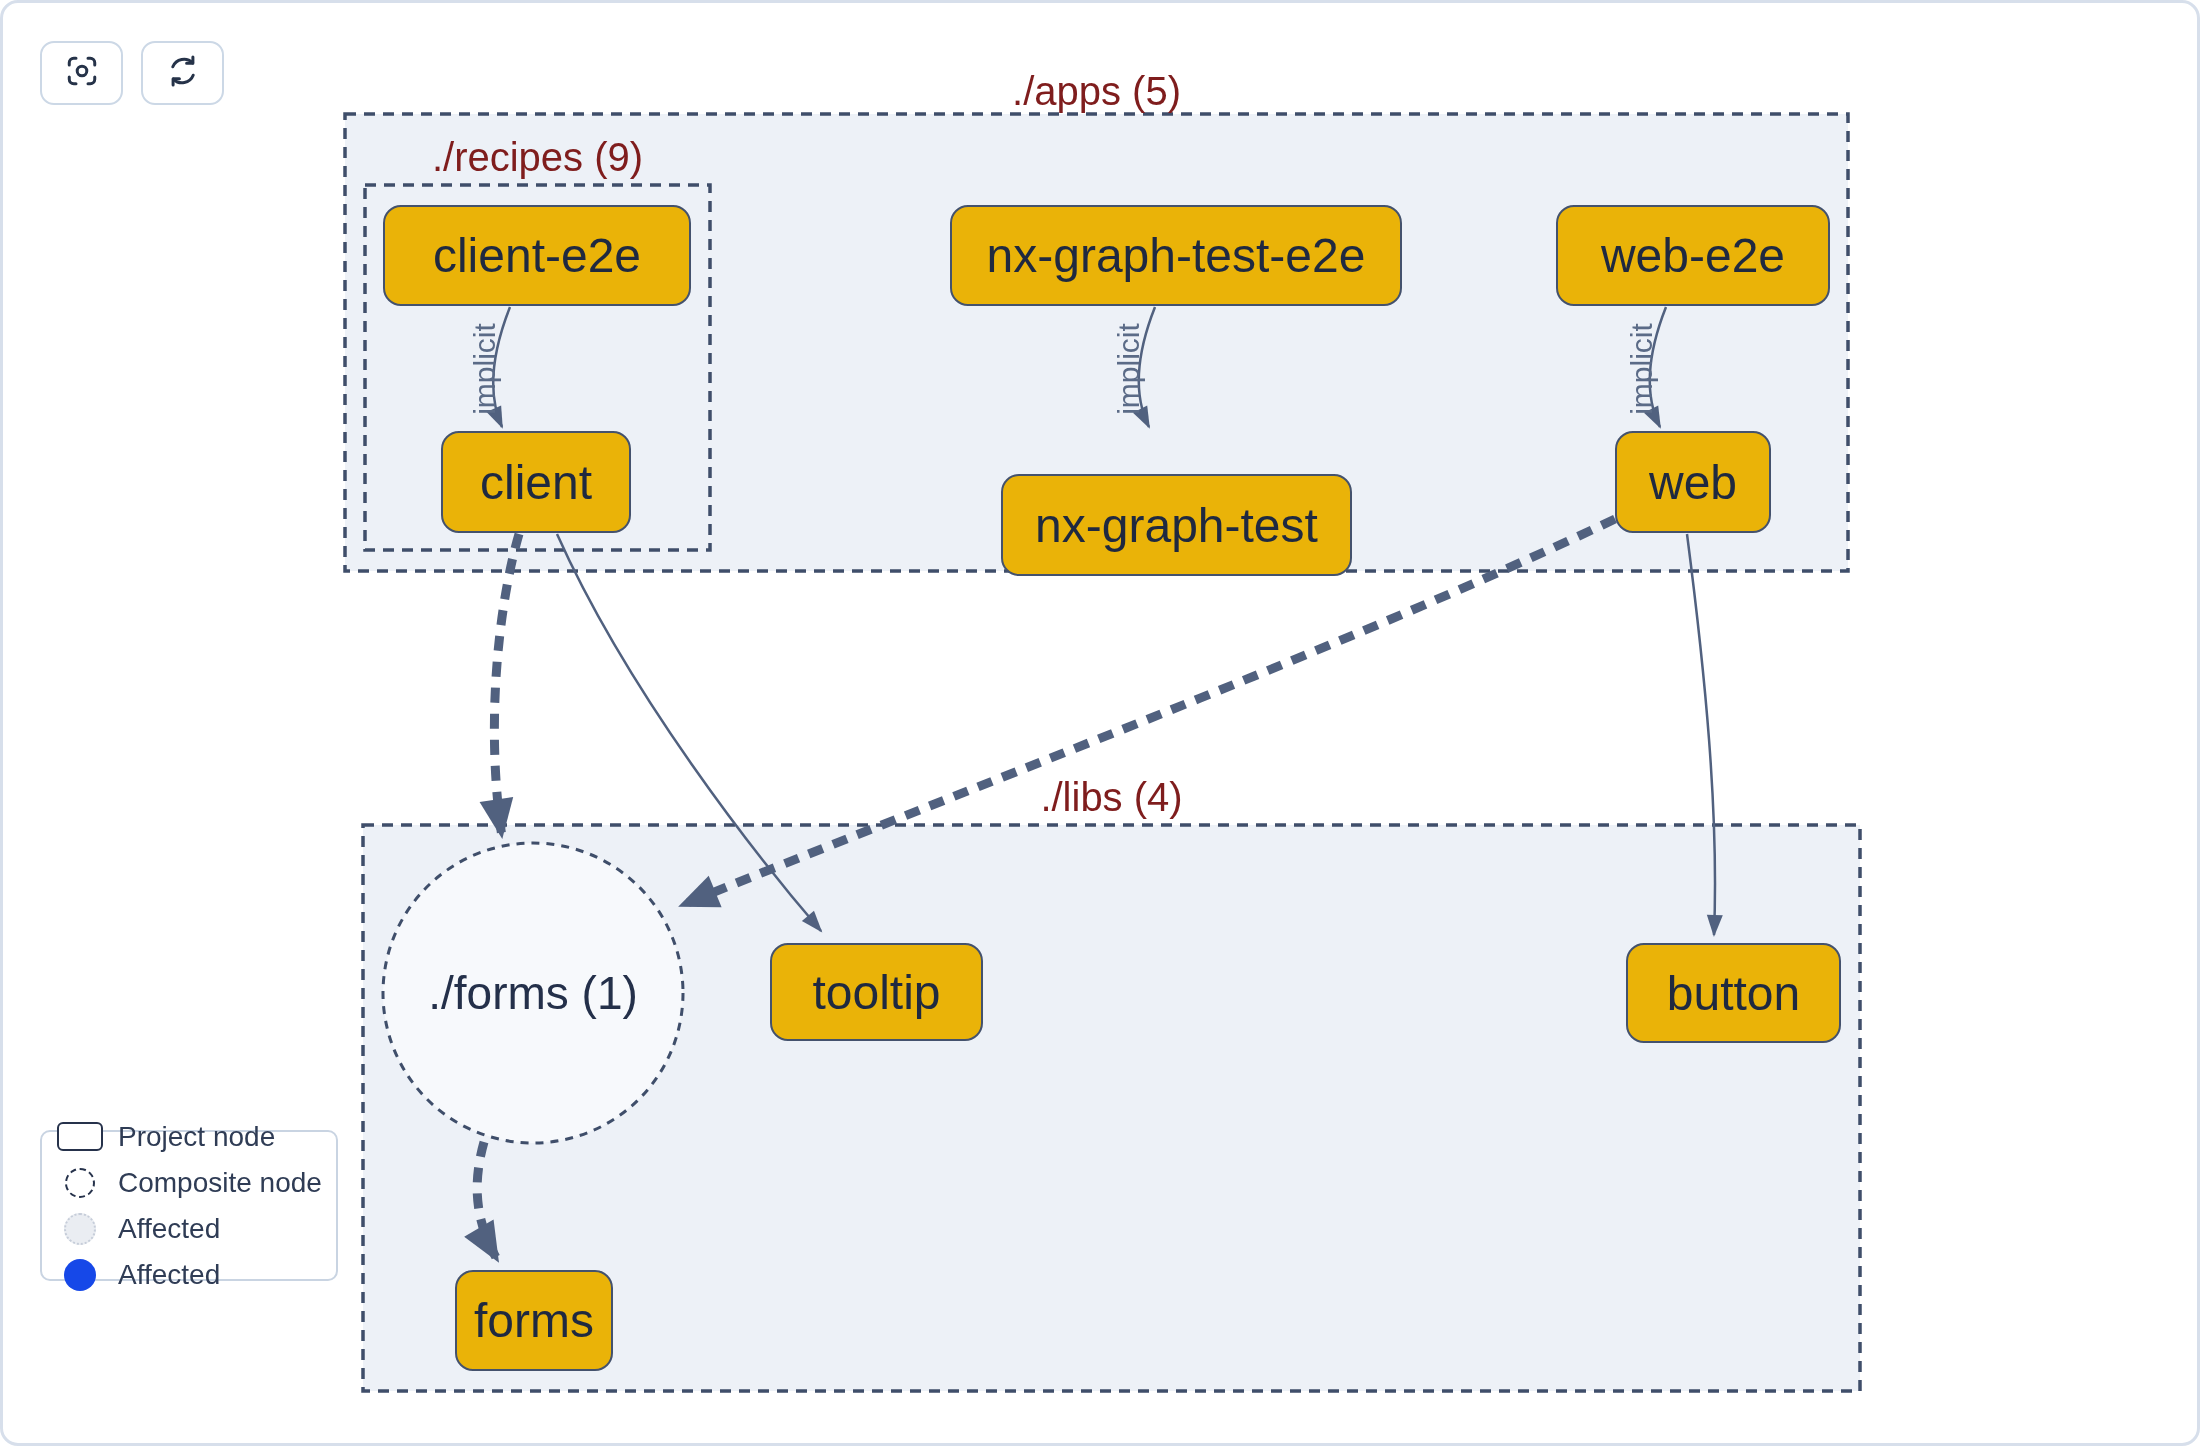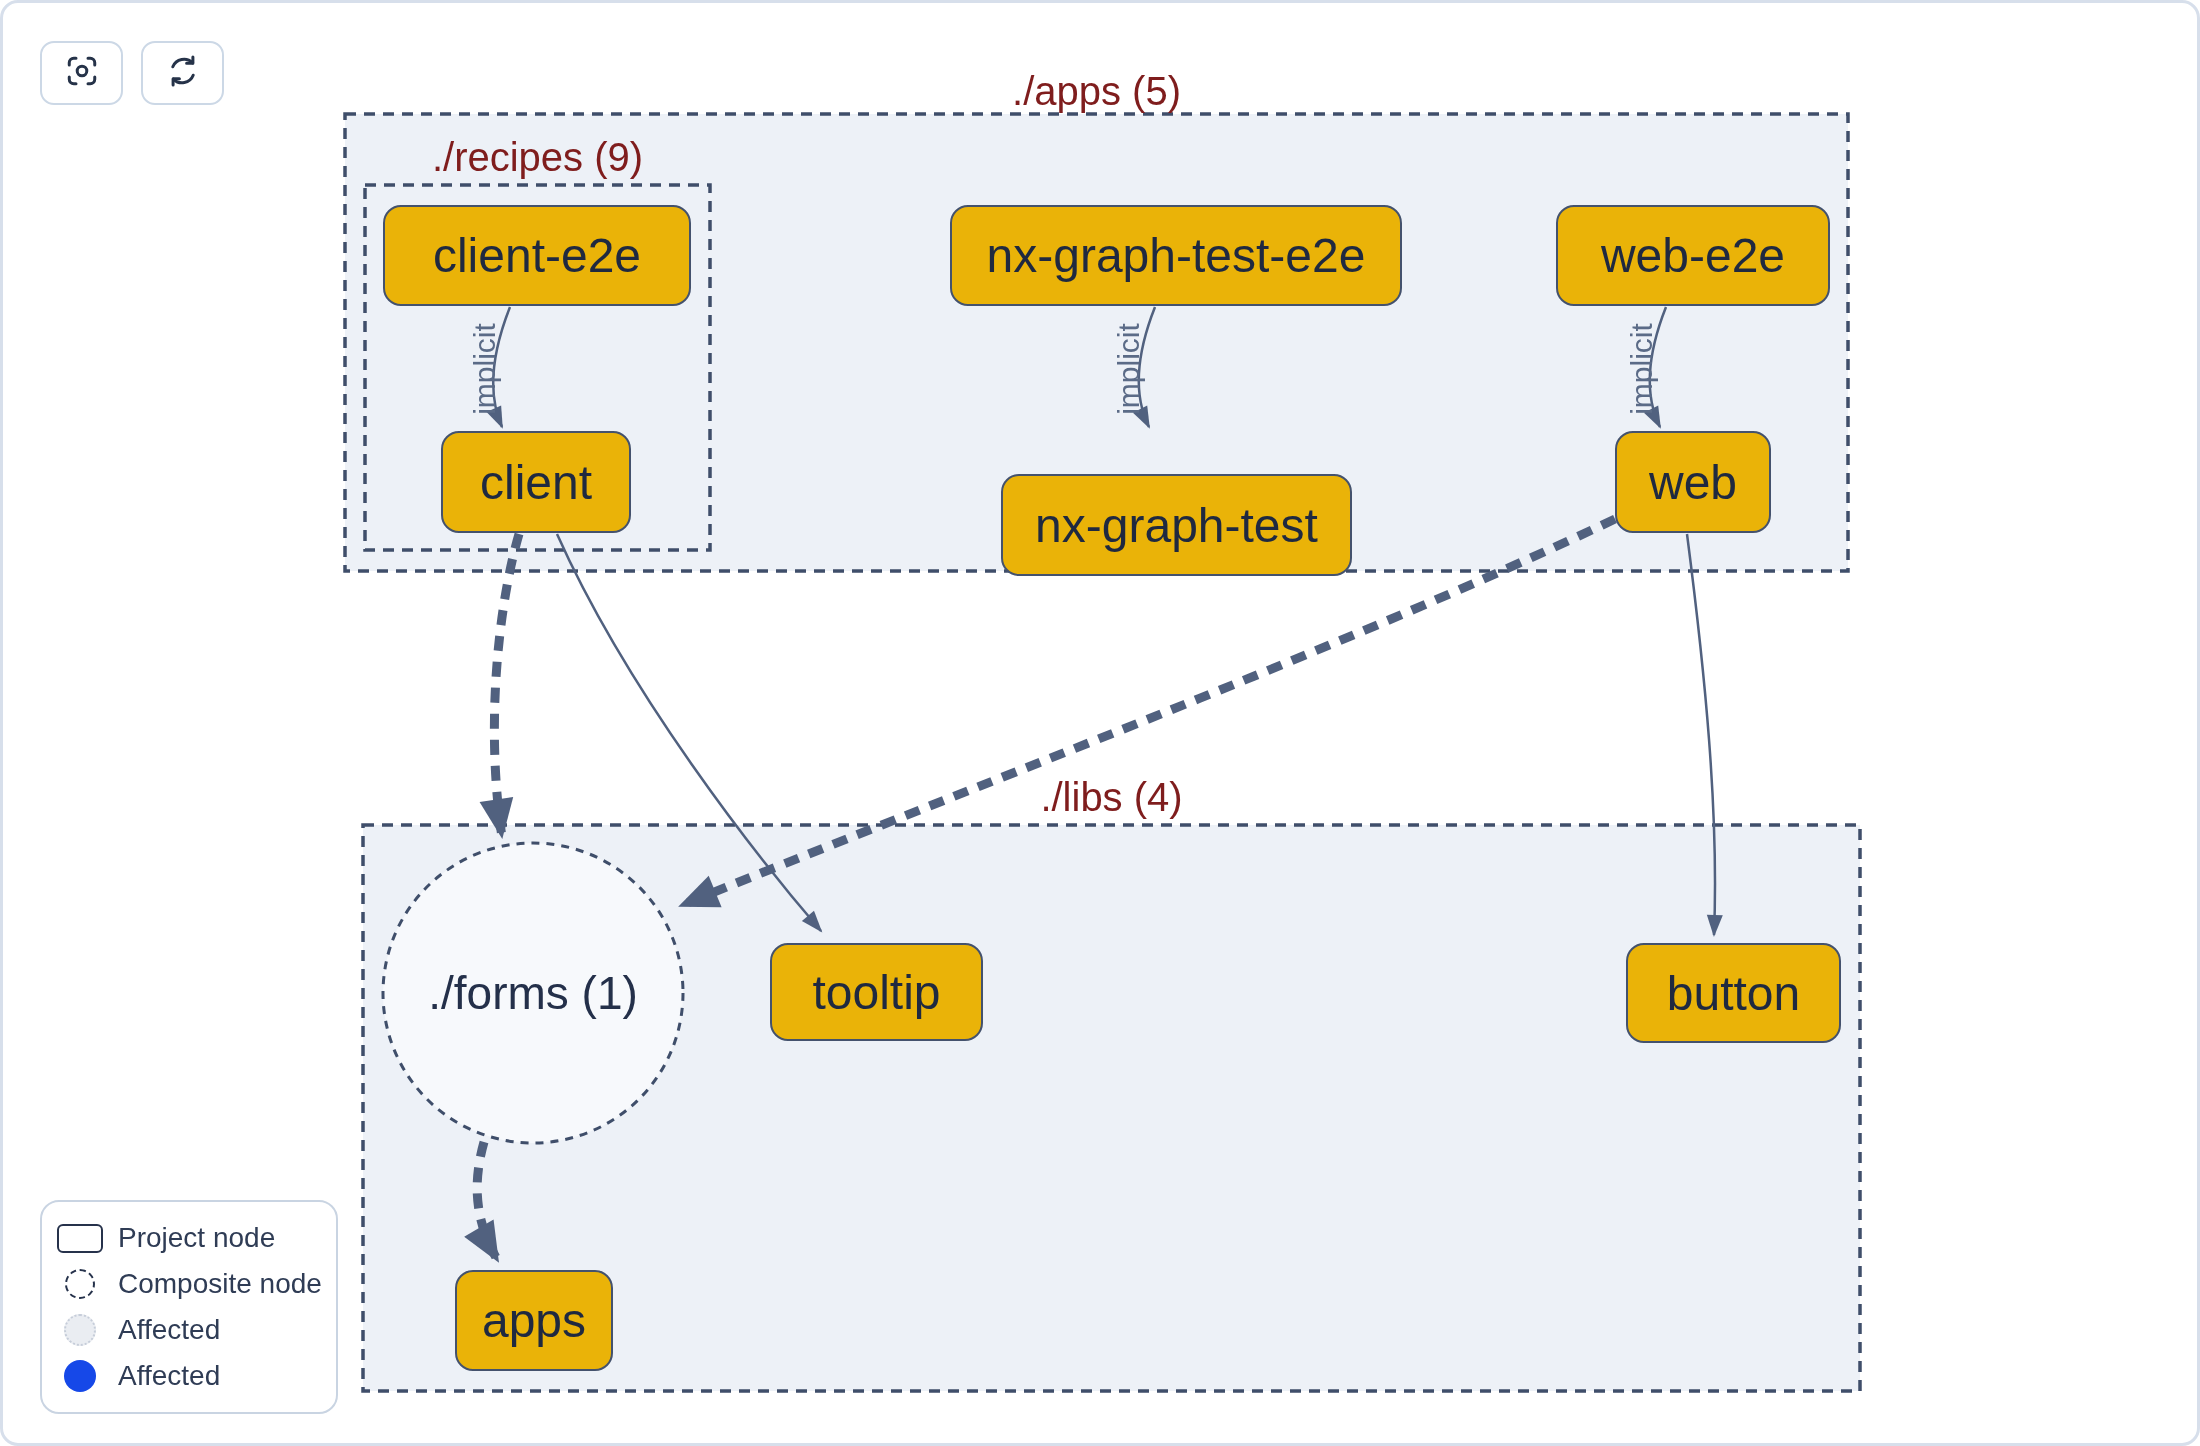--- a/index.html
+++ b/index.html
@@ -47,22 +47,22 @@
   }
 
   
   .edge-label {
     font:30px "Liberation Sans", sans-serif;
     fill:#5b6b87;
   }
 
   
   .legend {
-    position:absolute; left:37px; top:1197px; width:298px; height:214px;
-    background:#ffffff; border:2px solid #c9d4e2; border-radius:19px;
+    position:absolute; left:37px; top:1127px; width:298px; height:151px;
+    background:#ffffff; border:2px solid #c9d4e2; border-radius:10px;
     display:flex; flex-direction:column; justify-content:center;
     padding:10px 0; gap:14px;
   }
   .legend-row { display:flex; align-items:center; }
   .legend-marker { width:76px; display:flex; align-items:center; justify-content:center; flex:0 0 76px; }
   .legend-text { font-size:28px; color:#2f3c55; }
   .lm-project { width:46px; height:29px; border:2.5px solid #26324b; border-radius:6px; background:#ffffff; }
   .lm-composite { width:30px; height:30px; border:2.5px dashed #26324b; border-radius:50%; background:#ffffff; }
   .lm-affected { width:32px; height:32px; border:2px dotted #c6cdd9; border-radius:50%; background:#eaedf2; }
   .lm-touched { width:32px; height:32px; border-radius:50%; background:#1648e8; }
@@ -115,21 +115,21 @@
   <div class="forms-label">./forms (1)</div>
 
   <div class="node" style="left:380px; top:202px; width:308px; height:101px;">client-e2e</div>
   <div class="node" style="left:947px; top:202px; width:452px; height:101px;">nx-graph-test-e2e</div>
   <div class="node" style="left:1553px; top:202px; width:274px; height:101px;">web-e2e</div>
   <div class="node" style="left:438px; top:428px; width:190px; height:102px;">client</div>
   <div class="node" style="left:998px; top:428px; width:351px; height:102px;margin-top:43px;">nx-graph-test</div>
   <div class="node" style="left:1612px; top:428px; width:156px; height:102px;">web</div>
   <div class="node" style="left:767px; top:940px; width:213px; height:98px;">tooltip</div>
   <div class="node" style="left:1623px; top:940px; width:215px; height:100px;">button</div>
-  <div class="node" style="left:452px; top:1267px; width:158px; height:101px;">apps</div>
+  <div class="node" style="left:452px; top:1267px; width:158px; height:101px;">forms</div>
 
   <div class="toolbar">
     <div class="tool-btn">
       <span>
         <svg viewBox="0 0 24 24" width="36" height="36" fill="none" stroke="#263349" stroke-width="2" stroke-linecap="round">
           <path d="M8 3.5 H6.5 A3 3 0 0 0 3.5 6.5 V8"></path>
           <path d="M16 3.5 H17.5 A3 3 0 0 1 20.5 6.5 V8"></path>
           <path d="M8 20.5 H6.5 A3 3 0 0 1 3.5 17.5 V16"></path>
           <path d="M16 20.5 H17.5 A3 3 0 0 0 20.5 17.5 V16"></path>
           <circle cx="12" cy="12" r="3.2"></circle>

